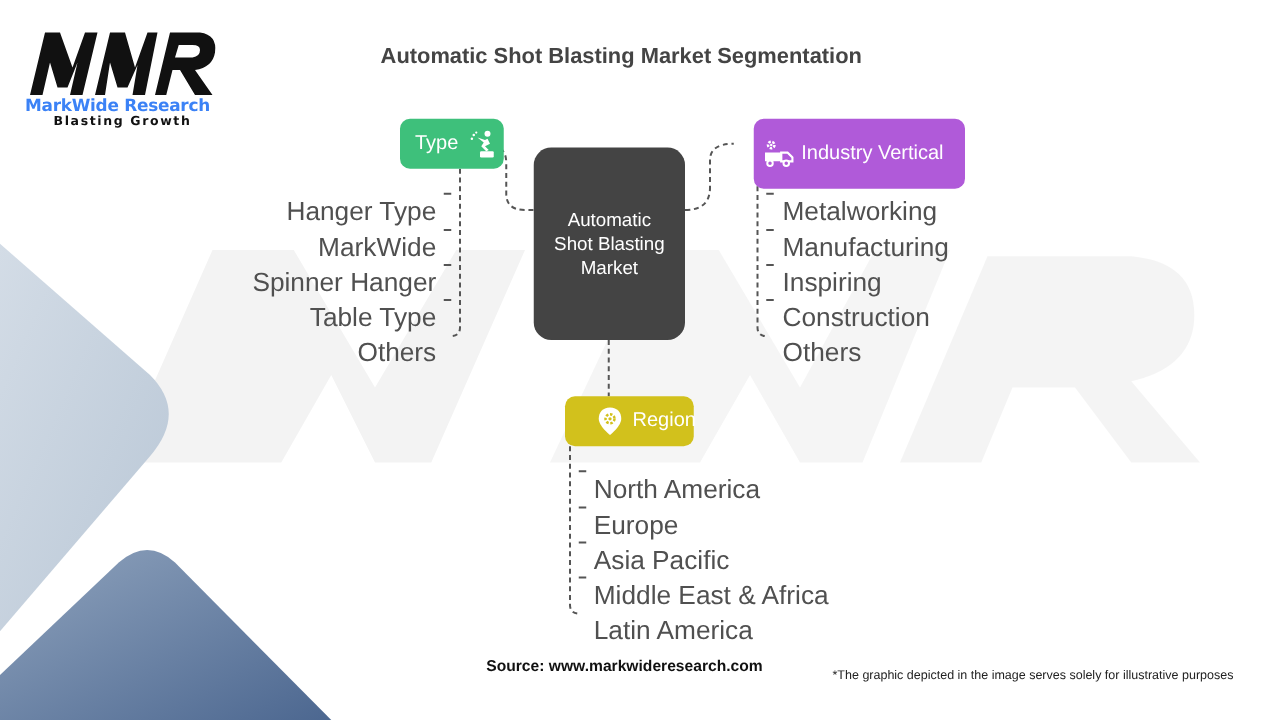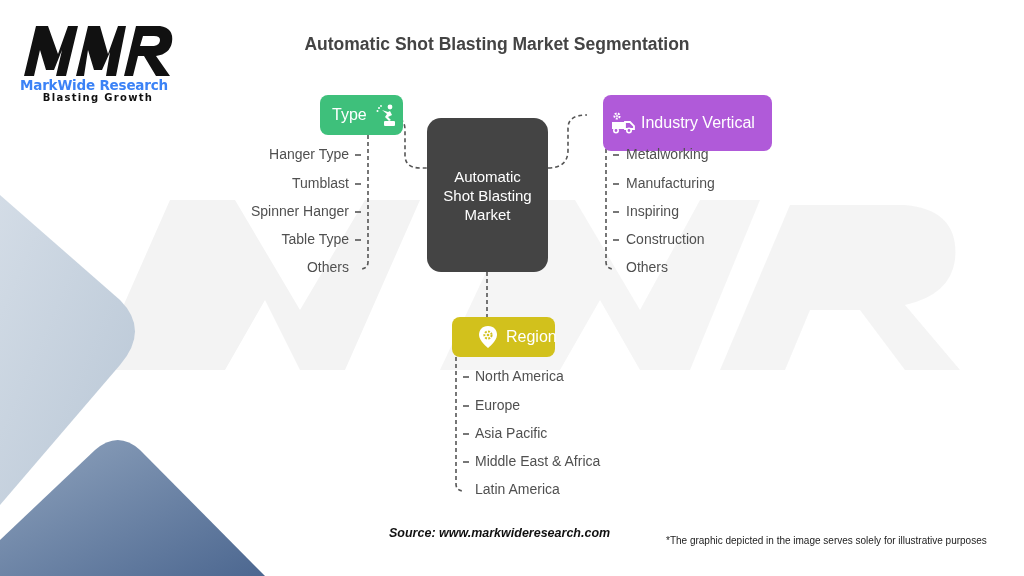--- a/index.html
+++ b/index.html
@@ -12,23 +12,23 @@
   .title { left:250px; top:34px; width:494px; text-align:center; font-weight:bold; font-size:17.5px; color:#444; }
   .center-box { left:427px; top:118px; width:121px; height:154px; background:#444444; border-radius:14px; color:#fff; font-size:15px; line-height:19px; display:flex; align-items:center; justify-content:center; text-align:center; }
   .center-box span { display:block; width:100px; }
   .cat { border-radius:8px; color:#fff; font-size:16px; display:flex; align-items:center;margin-left:16px; }
   .cat-type { left:304px; top:95px; width:83px; height:40px; background:#3ec07b; justify-content:flex-start; padding-left:12px; box-sizing:border-box; }
   .cat-ind { left:587px; top:95px; width:169px; height:56px; background:#b05ad9; padding-left:8px; box-sizing:border-box; }
   .cat-reg { left:436px; top:317px; width:103px; height:40px; background:#d2c11c; padding-left:24px; box-sizing:border-box; }
   .cat .icon { width:24px; height:24px; flex:none; }
   .cat-type .icon { margin-left:8px; }
   .cat-ind .icon, .cat-reg .icon { margin-right:6px; }
-  .item { font-size:14px; color:#505050; white-space:nowrap; }
+  .item { font-size:21px; color:#505050; white-space:nowrap;margin-top:12px; }
   .item-left { text-align:right; width:200px; }
-  .source { left:389px; top:526px; font-size:12.5px; font-weight:bold; color:#111;font-style:italic; }
+  .source { left:389px; top:526px; font-size:12.5px; font-weight:bold; color:#111; }
   .note { left:666px; top:535px; font-size:10px; color:#222; }
 </style>
 </head>
 <body>
 
 <svg id="bgsvg" viewBox="0 0 1024 576">
   <defs>
     <linearGradient id="gLight" x1="0" y1="0" x2="1" y2="1">
       <stop offset="0" stop-color="#d3dce6"></stop>
       <stop offset="1" stop-color="#b9c7d6"></stop>
@@ -113,21 +113,21 @@
 <div class="abs cat cat-reg">
   <svg class="icon" viewBox="0 0 24 24">
     <path d="M12 1 C6 1 3 5 3 10 C3 16 12 23 12 23 C12 23 21 16 21 10 C21 5 18 1 12 1 Z" fill="#fff"></path>
     <circle cx="12" cy="10" r="3.6" fill="none" stroke="#d2c11c" stroke-width="2" stroke-dasharray="2,1.3"></circle>
     <circle cx="12" cy="10" r="1.3" fill="#d2c11c"></circle>
   </svg>
   <span>Region</span>
 </div>
 
 <div class="abs item item-left" style="left:149px; top:146px;">Hanger Type</div>
-<div class="abs item item-left" style="left:149px; top:175px;">Tumblast</div>
+<div class="abs item item-left" style="left:149px; top:175px;">MarkWide</div>
 <div class="abs item item-left" style="left:149px; top:203px;">Spinner Hanger</div>
 <div class="abs item item-left" style="left:149px; top:231px;">Table Type</div>
 <div class="abs item item-left" style="left:149px; top:259px;">Others</div>
 
 <div class="abs item" style="left:626px; top:146px;">Metalworking</div>
 <div class="abs item" style="left:626px; top:175px;">Manufacturing</div>
 <div class="abs item" style="left:626px; top:203px;">Inspiring</div>
 <div class="abs item" style="left:626px; top:231px;">Construction</div>
 <div class="abs item" style="left:626px; top:259px;">Others</div>
 

